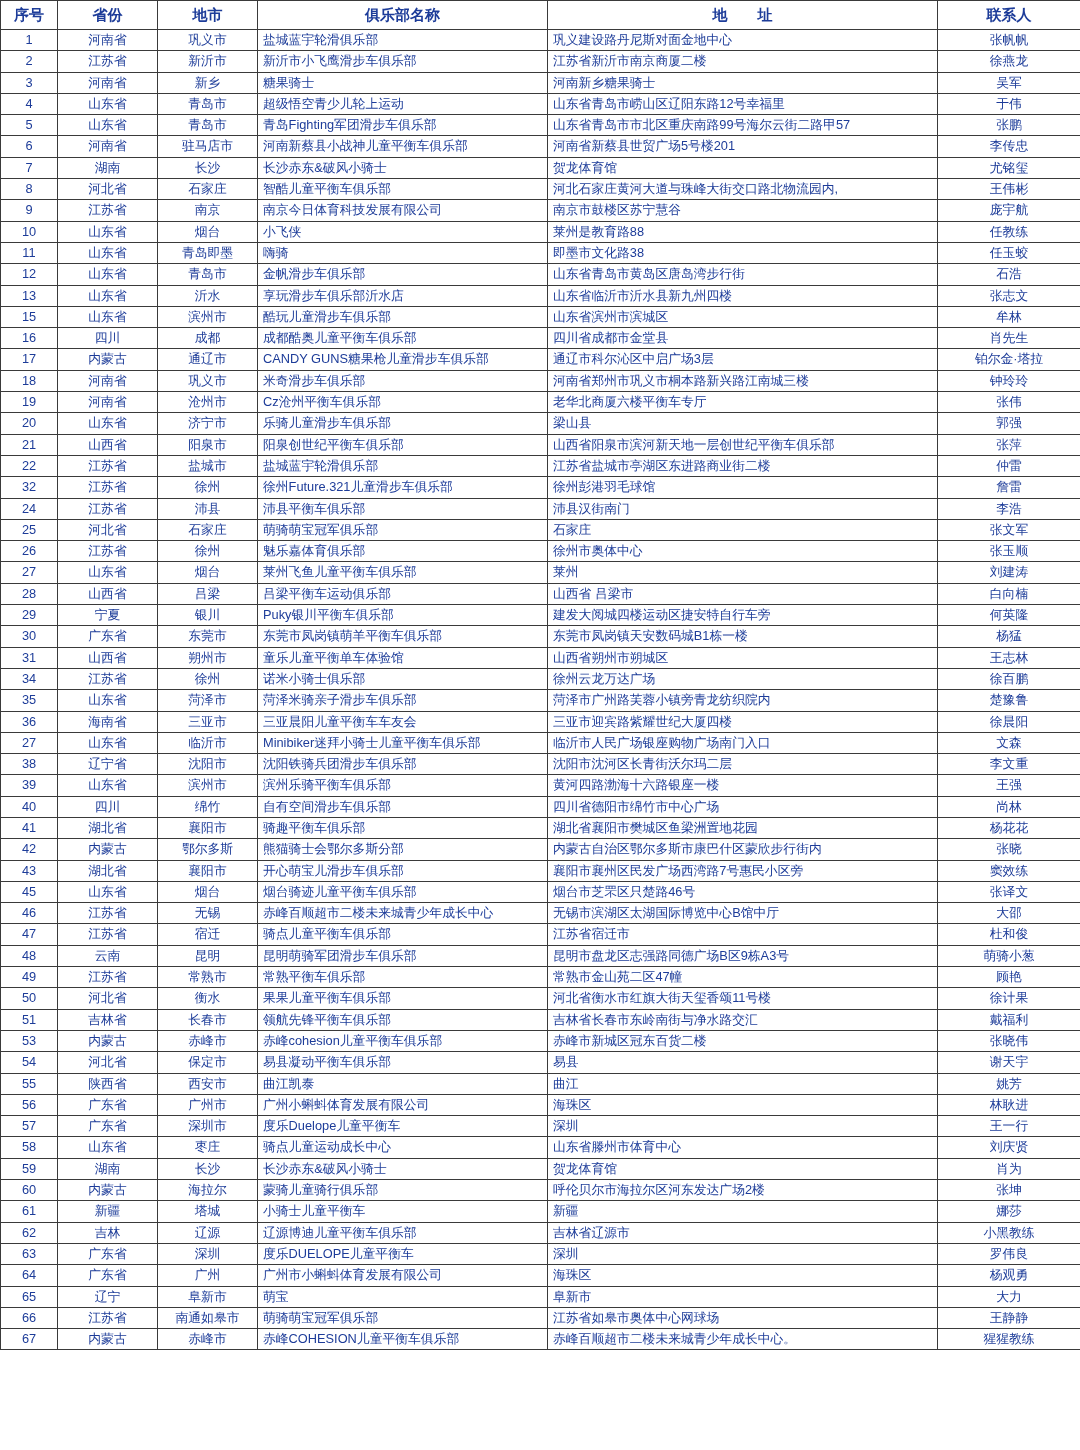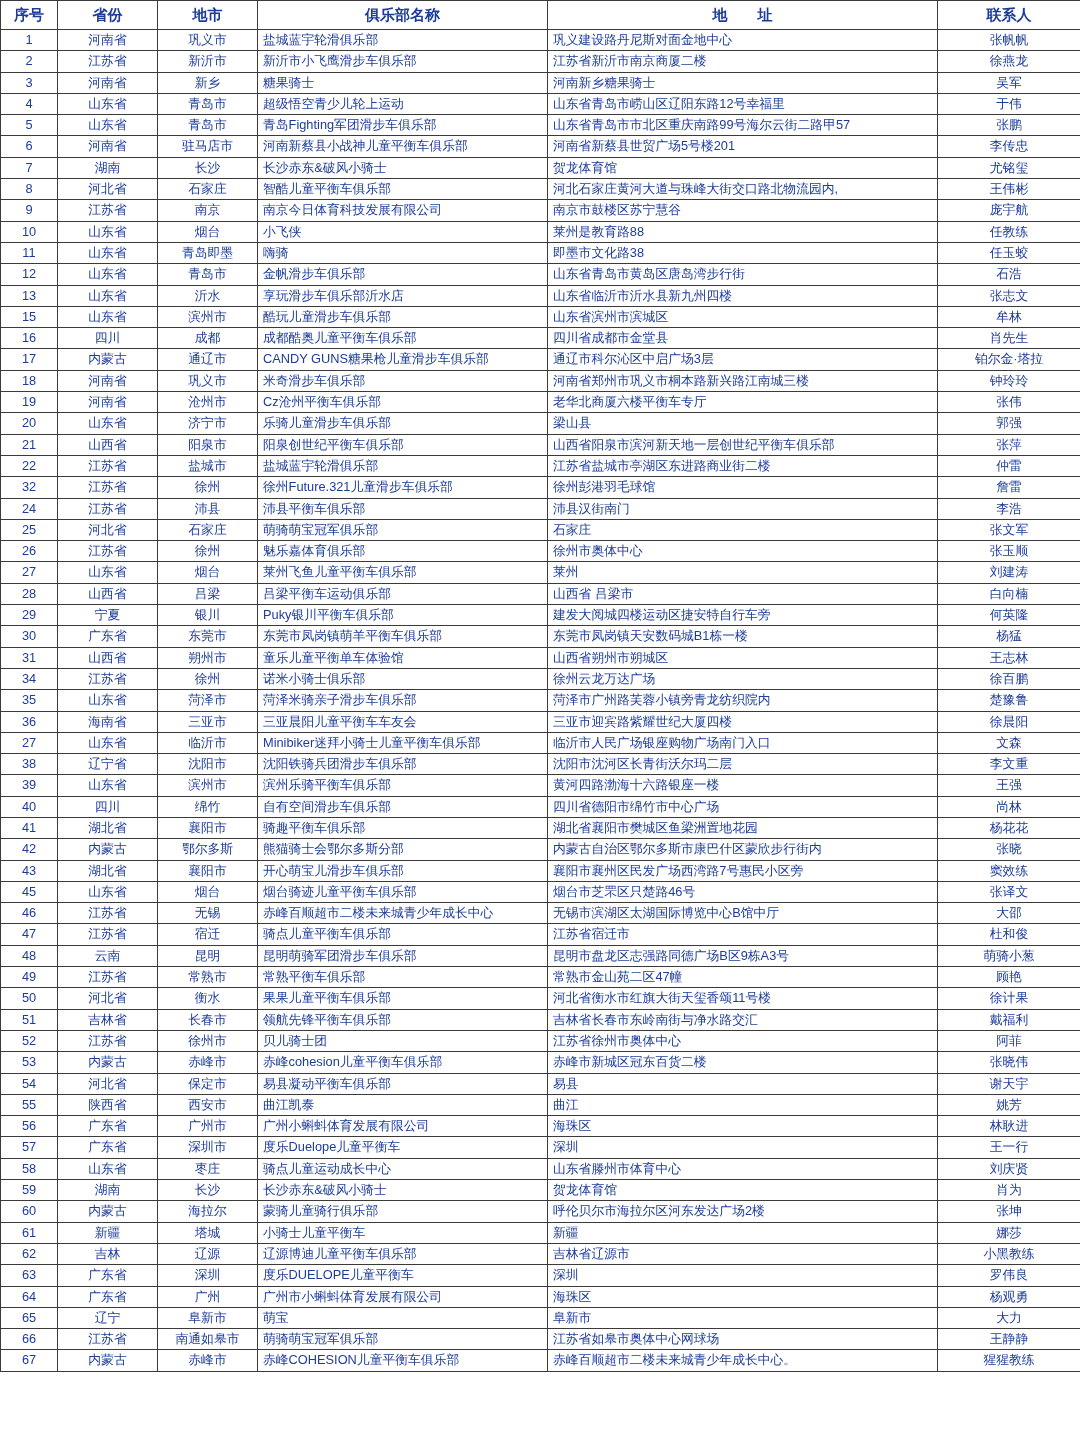--- a/index.html
+++ b/index.html
@@ -421,28 +421,20 @@
       </tr>
       <tr>
         <td class="col0">51</td>
         <td class="col1">吉林省</td>
         <td class="col2">长春市</td>
         <td class="col3">领航先锋平衡车俱乐部</td>
         <td class="col4">吉林省长春市东岭南街与净水路交汇</td>
         <td class="col5">戴福利</td>
       </tr>
       <tr>
-        <td class="col0">52</td>
-        <td class="col1">江苏省</td>
-        <td class="col2">徐州市</td>
-        <td class="col3">贝儿骑士团</td>
-        <td class="col4">江苏省徐州市奥体中心</td>
-        <td class="col5">阿菲</td>
-      </tr>
-      <tr>
         <td class="col0">53</td>
         <td class="col1">内蒙古</td>
         <td class="col2">赤峰市</td>
         <td class="col3">赤峰cohesion儿童平衡车俱乐部</td>
         <td class="col4">赤峰市新城区冠东百货二楼</td>
         <td class="col5">张晓伟</td>
       </tr>
       <tr>
         <td class="col0">54</td>
         <td class="col1">河北省</td>

